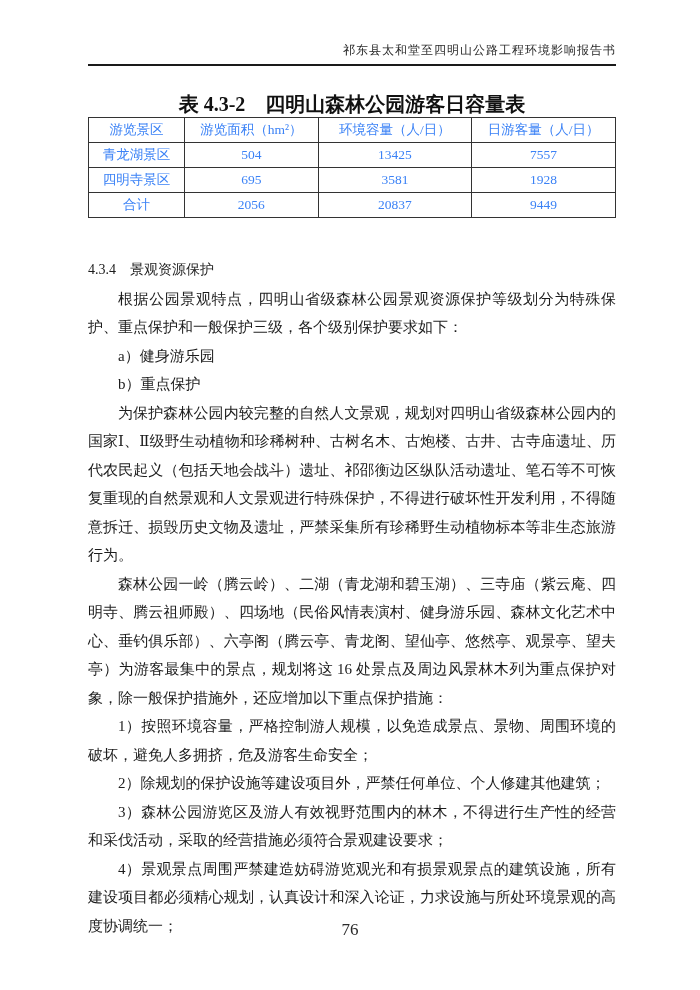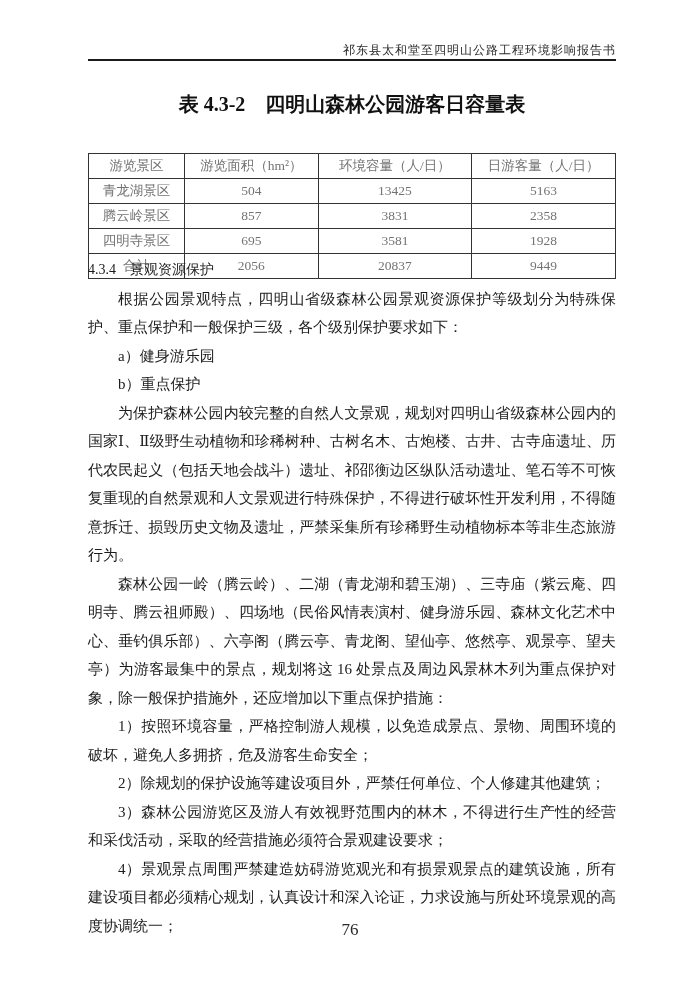--- a/index.html
+++ b/index.html
@@ -17,20 +17,21 @@
   
   .doc-header {
     position: absolute;
     left: 88px;
     width: 528px;
     top: 42px;
     text-align: right;
     font-size: 12px;
     letter-spacing: 1px;
     color: #2a2a2a;
+    padding-bottom: 5px;
     border-bottom: 2px solid #1a1a1a;
   }
 
   
   .table-title {
     position: absolute;
     left: 88px;
     width: 528px;
     top: 91px;
     text-align: center;
@@ -41,22 +42,21 @@
 
   
   table.capacity {
     position: absolute;
     left: 88px;
     top: 117px;
     width: 528px;
     border-collapse: collapse;
     table-layout: fixed;
     font-size: 13.5px;
-    color: #737373;
-    margin-top: 36px;
+    color: #3b82f6;
   }
   table.capacity th, table.capacity td {
     border: 1px solid #333;
     height: 25px;
     text-align: center;
     vertical-align: middle;
     font-weight: normal;
     padding: 0 2px;
   }
   col.c1 { width: 18.2%; }
@@ -118,27 +118,21 @@
           <th>游览面积（hm²）</th>
           <th>环境容量（人/日）</th>
           <th>日游客量（人/日）</th>
         </tr>
     </thead>
     <tbody>
         <tr>
           <td>青龙湖景区</td>
           <td>504</td>
           <td>13425</td>
-          <td>5163</td>
-        </tr>
-        <tr>
-          <td>腾云岭景区</td>
-          <td>857</td>
-          <td>3831</td>
-          <td>2358</td>
+          <td>7557</td>
         </tr>
         <tr>
           <td>四明寺景区</td>
           <td>695</td>
           <td>3581</td>
           <td>1928</td>
         </tr>
         <tr>
           <td>合计</td>
           <td>2056</td>

